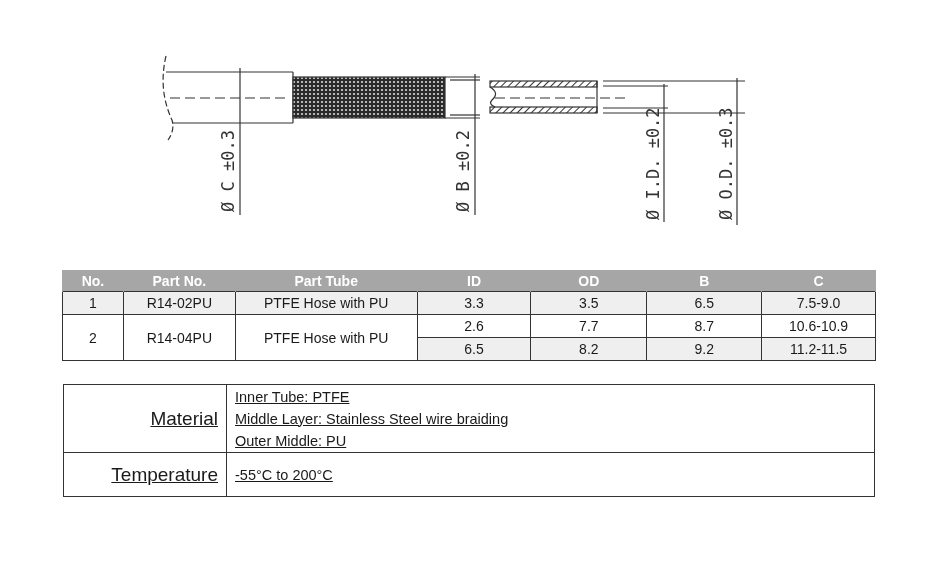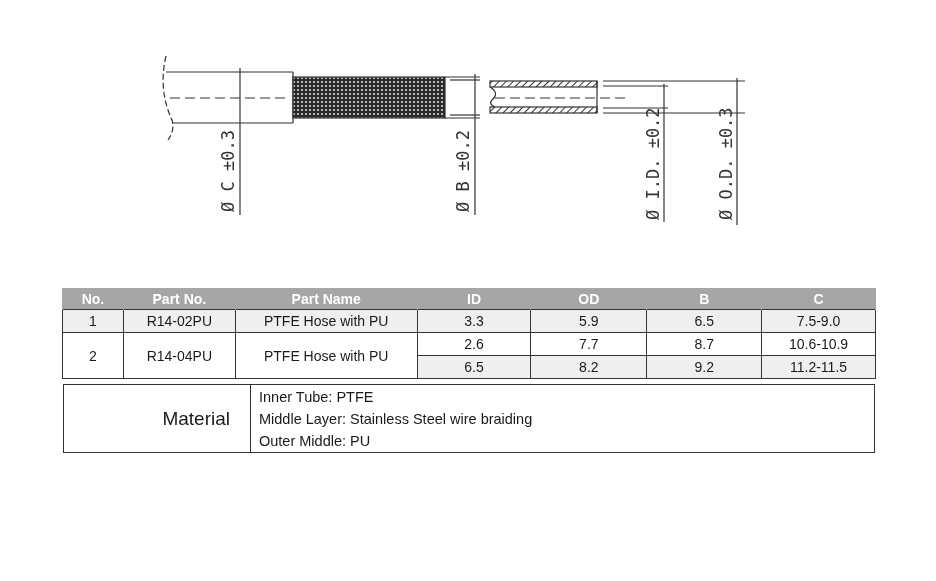--- a/index.html
+++ b/index.html
@@ -1,23 +1,23 @@
 <!DOCTYPE html>
 <html><head>
 <meta charset="utf-8">
 <style>
   html, body { margin:0; padding:0; background:#ffffff; }
   body { width:936px; height:581px; position:relative; overflow:hidden; font-family:"Liberation Sans", sans-serif; color:#1a1a1a; }
   .drawing { position:absolute; left:0; top:0; width:936px; height:250px; }
-  .spec { position:absolute; left:62px; top:288px; width:814px; border-collapse:collapse; font-size:14px; }
+  .spec { position:absolute; left:62px; top:270px; width:814px; border-collapse:collapse; font-size:14px; }
   .spec th { background:#a6a6a6; color:#ffffff; font-weight:bold; height:21px; padding:0; text-align:center; border-left:1px solid #a6a6a6; border-right:1px solid #a6a6a6; }
   .spec td { border:1px solid #333; text-align:center; padding:0; height:22px; }
   .spec td.shade { background:#efefef; }
   .props { position:absolute; left:63px; top:384px; width:812px; border-collapse:collapse; }
-  .props td { border:1px solid #333; padding:0 20px; vertical-align:middle; }
+  .props td { border:1px solid #333; padding:0 8px; vertical-align:middle;text-decoration:underline; }
   .props td.label { width:146px; font-size:19px;text-align:right; }
   .props td.val { font-size:14.5px; line-height:22px; padding-left:8px; }
 </style>
 </head>
 <body>
 
 <svg class="drawing" viewBox="0 0 936 250" xmlns="http://www.w3.org/2000/svg">
   <defs>
     <pattern id="braid" width="4" height="4" patternUnits="userSpaceOnUse">
       <rect width="4" height="4" fill="#2a2a2a"></rect>
@@ -75,34 +75,34 @@
       <col style="width:182px">
     <col style="width:114px">
       <col style="width:116px">
       <col style="width:115px">
       <col style="width:114px">
   </colgroup>
   <thead>
     <tr>
       <th>No.</th>
       <th>Part No.</th>
-      <th>Part Name</th>
+      <th>Part Tube</th>
       <th>ID</th>
       <th>OD</th>
       <th>B</th>
       <th>C</th>
     </tr>
   </thead>
   <tbody>
     <tr>
       <td class="shade">1</td>
       <td class="shade">R14-02PU</td>
       <td class="shade">PTFE Hose with PU</td>
       <td class="shade">3.3</td>
-      <td class="shade">5.9</td>
+      <td class="shade">3.5</td>
       <td class="shade">6.5</td>
       <td class="shade">7.5-9.0</td>
     </tr>
     <tr>
       <td rowspan="2">2</td>
       <td rowspan="2">R14-04PU</td>
       <td rowspan="2">PTFE Hose with PU</td>
       <td>2.6</td>
       <td>7.7</td>
       <td>8.7</td>
@@ -120,14 +120,20 @@
 <table class="props">
   <tbody>
       <tr style="height:68px">
     <td class="label">Material</td>
     <td class="val">
       <div>Inner Tube: PTFE</div>
       <div>Middle Layer: Stainless Steel wire braiding</div>
       <div>Outer Middle: PU</div>
     </td>
   </tr>
+  <tr style="height:44px">
+    <td class="label">Temperature</td>
+    <td class="val">
+      <div>-55°C to 200°C</div>
+    </td>
+  </tr>
 </tbody>
   </table>
 
 </body></html>

